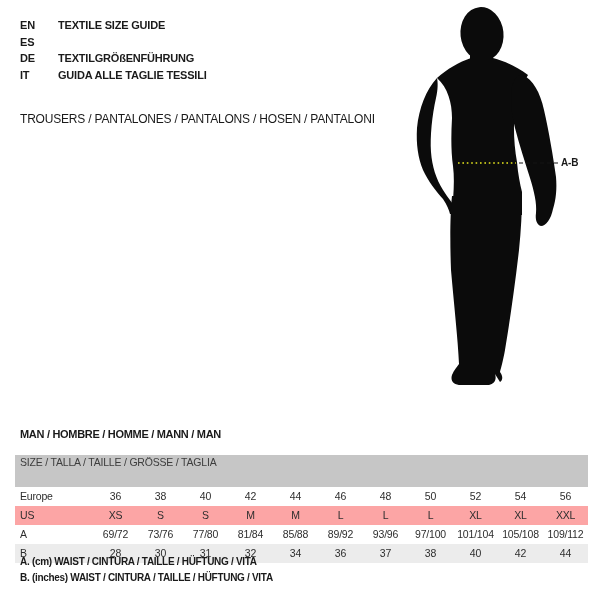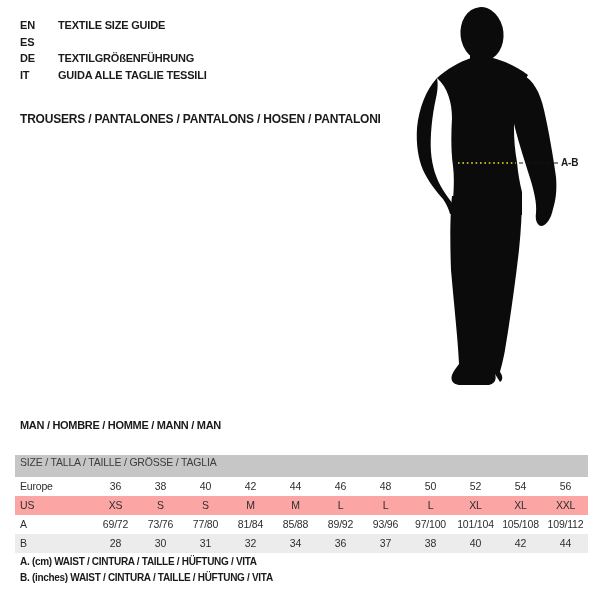--- a/index.html
+++ b/index.html
@@ -9,33 +9,33 @@
   }
   .abs{position:absolute;}
 
   
   .lang-block{left:20px;top:17px;}
   .lang-row{display:flex;line-height:16.7px;font-size:11px;font-weight:700;letter-spacing:-0.2px;}
   .lang-code{width:38px;flex:0 0 38px;}
   .lang-label{white-space:nowrap;}
 
   
-  .category{left:20px;top:112px;font-size:12px;font-weight:700;letter-spacing:-0.2px;white-space:nowrap;}
+  .category{left:20px;top:112px;font-size:12px;font-weight:400;letter-spacing:-0.2px;white-space:nowrap;}
 
   
   .fig-svg{left:0;top:0;width:600px;height:600px;pointer-events:none;}
 
   .ab-label{left:561px;top:157px;font-size:10px;font-weight:700;letter-spacing:-0.2px;}
 
   
-  .man-heading{left:20px;top:419px;font-size:11px;font-weight:700;letter-spacing:-0.3px;white-space:nowrap;}
+  .man-heading{left:20px;top:428px;font-size:11px;font-weight:700;letter-spacing:-0.3px;white-space:nowrap;}
 
   
   .size-table{left:15px;top:455px;width:573px;font-size:10.5px;letter-spacing:-0.2px;}
-  .tbl-header{height:22px;line-height:15.6px;padding-left:5px;color:#3d3d3d;}
+  .tbl-header{height:32px;line-height:15.6px;padding-left:5px;color:#3d3d3d;}
   .tbl-row{display:flex;height:19px;line-height:15.6px;color:#2e2e2e;align-items:center;}
   .tbl-row .row-label{flex:0 0 78px;padding-left:5px;box-sizing:border-box;}
   .tbl-row .cell{flex:1 1 0;text-align:center;white-space:nowrap;}
 
   
   .notes{left:20px;top:554px;font-size:10px;font-weight:700;line-height:16px;letter-spacing:-0.3px;white-space:nowrap;}
 </style>
 </head>
 <body>
 

